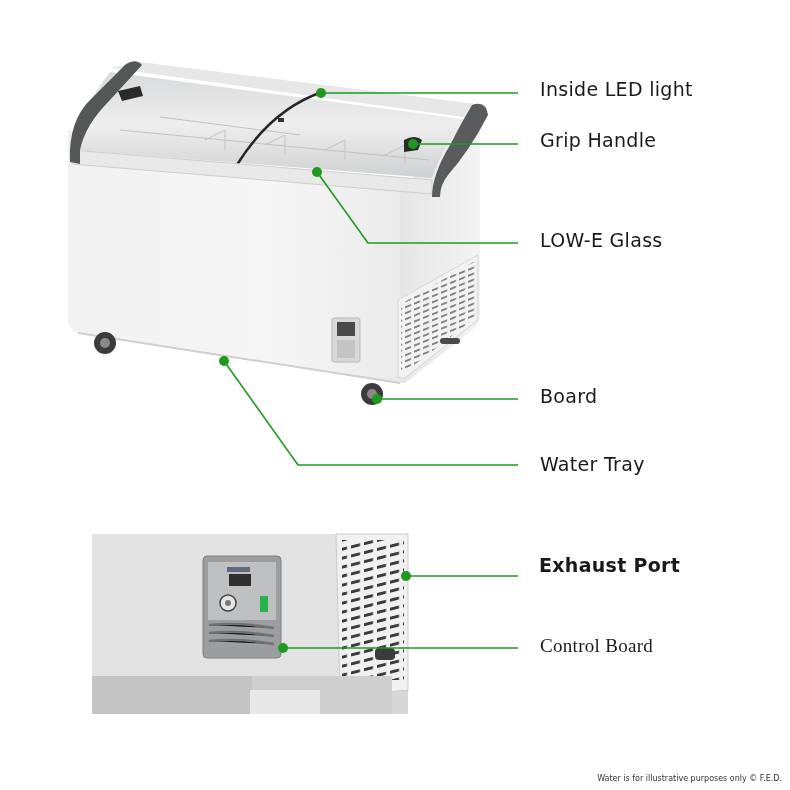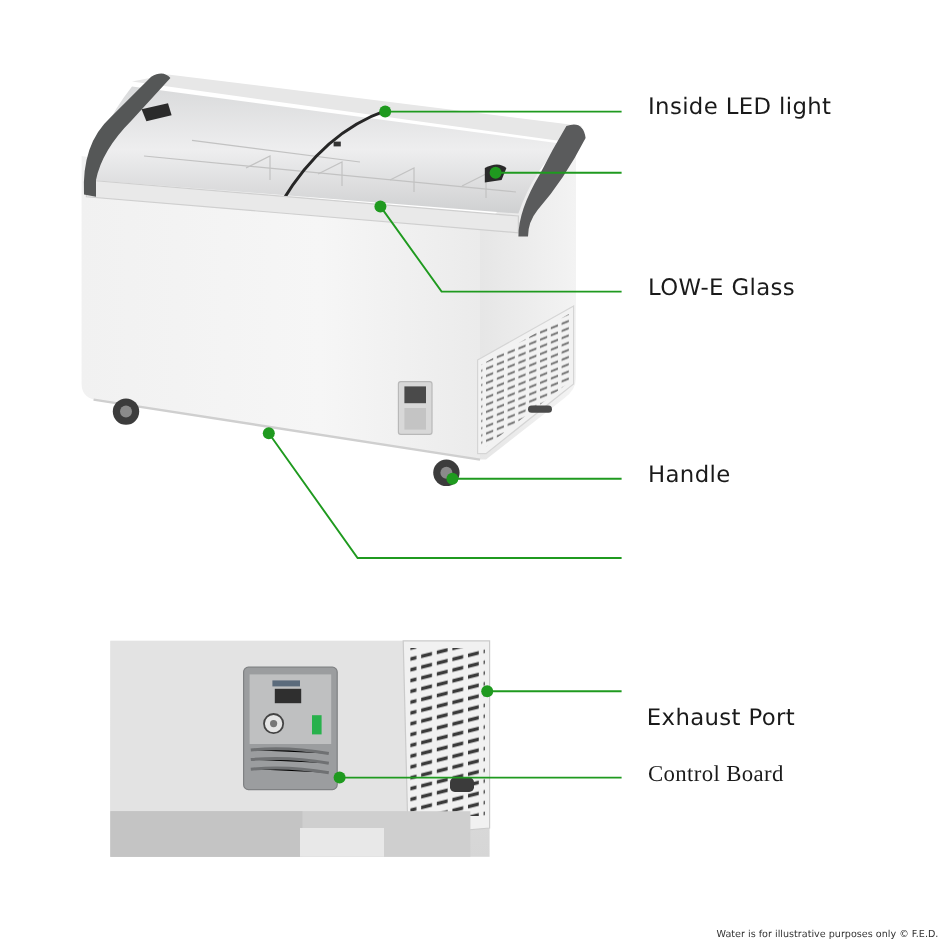--- a/index.html
+++ b/index.html
@@ -129,19 +129,21 @@
         <polyline points="224,361 298,465 518,465" fill="none" stroke="#1f9a1f" stroke-width="1.6"></polyline>
         <circle cx="224" cy="361" r="5" fill="#1f9a1f"></circle>
         <polyline points="406,576 518,576" fill="none" stroke="#1f9a1f" stroke-width="1.6"></polyline>
         <circle cx="406" cy="576" r="5" fill="#1f9a1f"></circle>
         <polyline points="283,648 518,648" fill="none" stroke="#1f9a1f" stroke-width="1.6"></polyline>
         <circle cx="283" cy="648" r="5" fill="#1f9a1f"></circle>
       </g>
   </svg>
 
   <div class="label" style="left:540px; top:80px;">Inside LED light</div>
+  <div class="label" style="left:540px; top:131px;">Grip Handle</div>
   <div class="label" style="left:540px; top:231px;">LOW-E Glass</div>
-  <div class="label" style="left:540px; top:387px;">Handle</div>
-  <div class="label" style="left:539px; top:589px;">Exhaust Port</div>
+  <div class="label" style="left:540px; top:387px;">Board</div>
+  <div class="label" style="left:540px; top:455px;">Water Tray</div>
+  <div class="label" style="left:539px; top:556px;font-weight:bold;">Exhaust Port</div>
   <div class="label" style="left:540px; top:636px;font-family:Liberation Serif, serif;">Control Board</div>
 
   <div class="footnote">Water is for illustrative purposes only  © F.E.D.</div>
 </div>
 
 </body></html>

